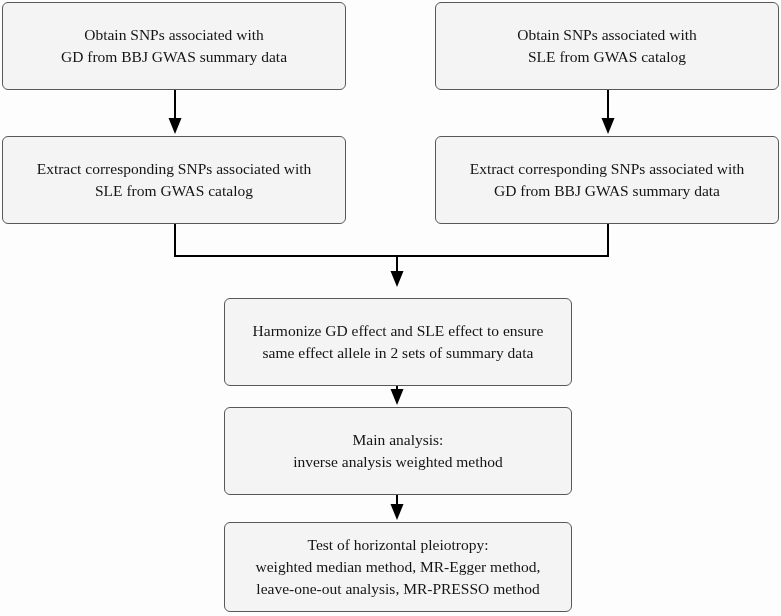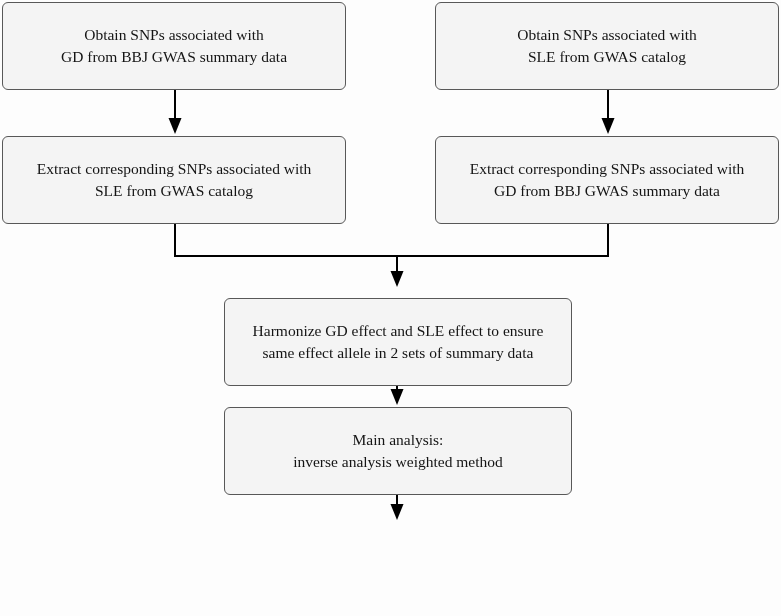--- a/index.html
+++ b/index.html
@@ -101,14 +101,19 @@
 GD from BBJ GWAS summary data</span>
   </div>
   <div class="node" style="left: 224px; top: 289px; width: 348px; height: 88px; background: rgb(244, 244, 244); border-color: rgb(88, 88, 88); color: rgb(20, 20, 20); margin-top: 9px;">
     <span class="node-text">Harmonize GD effect and SLE effect to ensure
 same effect allele in 2 sets of summary data</span>
   </div>
   <div class="node" style="left: 224px; top: 407px; width: 348px; height: 88px; background: rgb(244, 244, 244); border-color: rgb(88, 88, 88); color: rgb(20, 20, 20);">
     <span class="node-text">Main analysis:
 inverse analysis weighted method</span>
   </div>
+  <div class="node" style="left: 224px; top: 522px; width: 348px; height: 90px; background: rgb(244, 244, 244); border-color: rgb(88, 88, 88); color: rgb(20, 20, 20);">
+    <span class="node-text">Test of horizontal pleiotropy:
+weighted median method, MR-Egger method,
+leave-one-out analysis, MR-PRESSO method</span>
+  </div>
 
 </div>
 
 </body></html>

